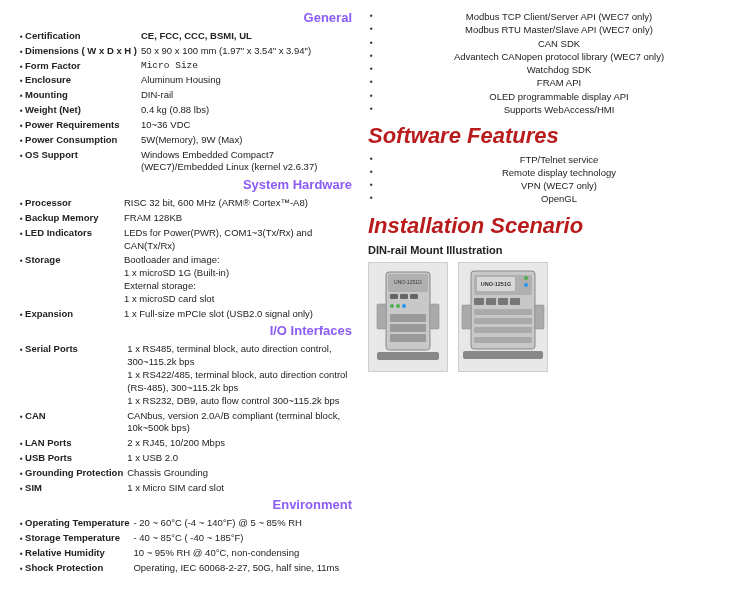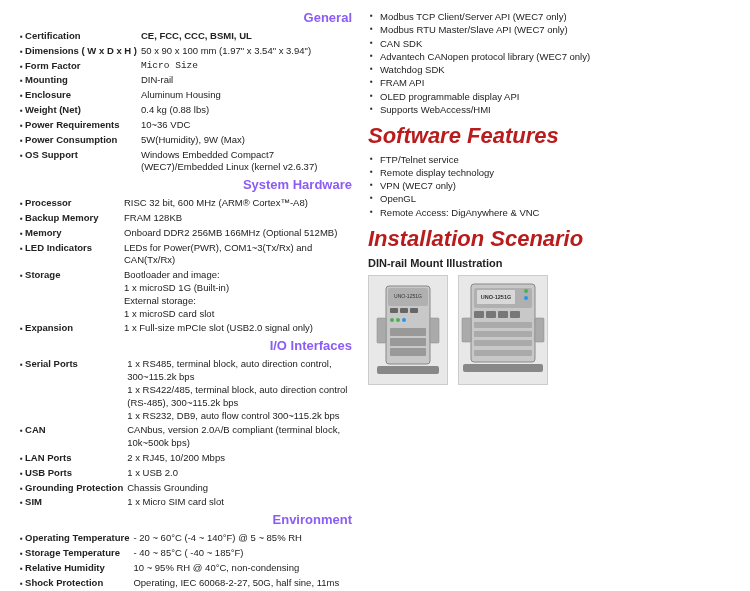--- a/index.html
+++ b/index.html
@@ -85,20 +85,21 @@
       color: #b91c1c;
       margin-top: 8px;
       margin-bottom: 4px;
       line-height: 1.1;
     }
 
     .bullet-list {
       list-style: none;
       padding: 0;
       margin: 0 0 4px 0;
+      text-align: center;
     }
 
     .bullet-list li {
       font-size: 9.5px;
       line-height: 1.4;
       padding-left: 12px;
       position: relative;
     }
 
     .bullet-list li::before {
@@ -160,62 +161,58 @@
               </tr>
               <tr>
                 <td class="label">Dimensions ( W x D x H )</td>
                 <td class="value" style="white-space: pre-wrap;">50 x 90 x 100 mm (1.97" x 3.54" x 3.94")</td>
               </tr>
               <tr>
                 <td class="label">Form Factor</td>
                 <td class="value" style="white-space: pre-wrap; font-family: Liberation Mono, monospace;">Micro Size</td>
               </tr>
               <tr>
+                <td class="label">Enclosure</td>
+                <td class="value" style="white-space: pre-wrap;">Aluminum Housing</td>
+              </tr>
+              <tr>
                 <td class="label">Mounting</td>
                 <td class="value" style="white-space: pre-wrap;">DIN-rail</td>
               </tr>
               <tr>
-                <td class="label">Enclosure</td>
-                <td class="value" style="white-space: pre-wrap;">Aluminum Housing</td>
-              </tr>
-              <tr>
                 <td class="label">Weight (Net)</td>
                 <td class="value" style="white-space: pre-wrap;">0.4 kg (0.88 lbs)</td>
               </tr>
               <tr>
                 <td class="label">Power Requirements</td>
                 <td class="value" style="white-space: pre-wrap;">10~36 VDC</td>
               </tr>
               <tr>
                 <td class="label">Power Consumption</td>
-                <td class="value" style="white-space: pre-wrap;">5W(Humidity), 9W (Max)</td>
+                <td class="value" style="white-space: pre-wrap;">5W(Memory), 9W (Max)</td>
               </tr>
               <tr>
                 <td class="label">OS Support</td>
                 <td class="value" style="white-space: pre-wrap;">Windows Embedded Compact7 (WEC7)/Embedded Linux (kernel v2.6.37)</td>
               </tr>
             </tbody>
         </table>
       </div>
 
       <div>
         <div class="section-title">System Hardware</div>
         <table class="spec-table">
           <tbody id="system-hardware-tbody">
               <tr>
                 <td class="label">Processor</td>
                 <td class="value" style="white-space: pre-wrap;">RISC 32 bit, 600 MHz (ARM® Cortex™-A8)</td>
               </tr>
               <tr>
                 <td class="label">Backup Memory</td>
                 <td class="value" style="white-space: pre-wrap;">FRAM 128KB</td>
-              </tr>
-              <tr>
-                <td class="label">Memory</td>
-                <td class="value" style="white-space: pre-wrap;">Onboard DDR2 256MB 166MHz (Optional 512MB)</td>
               </tr>
               <tr>
                 <td class="label">LED Indicators</td>
                 <td class="value" style="white-space: pre-wrap;">LEDs for Power(PWR), COM1~3(Tx/Rx) and CAN(Tx/Rx)</td>
               </tr>
               <tr>
                 <td class="label">Storage</td>
                 <td class="value" style="white-space: pre-wrap;">Bootloader and image:
 1 x microSD 1G (Built-in)
 External storage:
@@ -302,21 +299,20 @@
           <li>Supports WebAccess/HMI</li>
         </ul>
 
       <div>
         <div class="big-section-title">Software Features</div>
         <ul class="bullet-list" id="software-bullets">
             <li>FTP/Telnet service</li>
             <li>Remote display technology</li>
             <li>VPN (WEC7 only)</li>
             <li>OpenGL</li>
-            <li>Remote Access: DigAnywhere &amp; VNC</li>
           </ul>
       </div>
 
       <div>
         <div class="big-section-title">Installation Scenario</div>
         <div class="sub-section-title">DIN-rail Mount Illustration</div>
 
         <div class="din-rail-illustration">
 
           <div class="device-img device-left">

